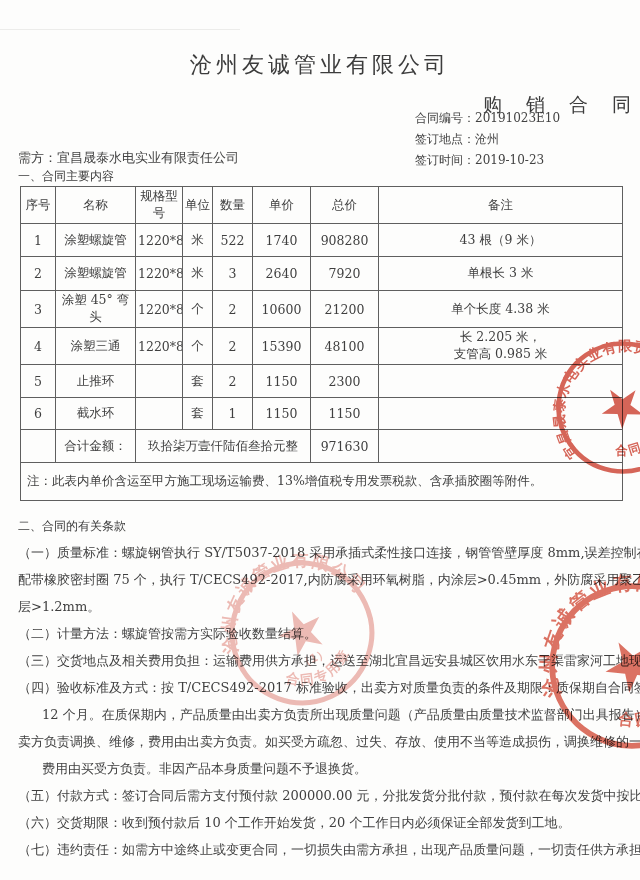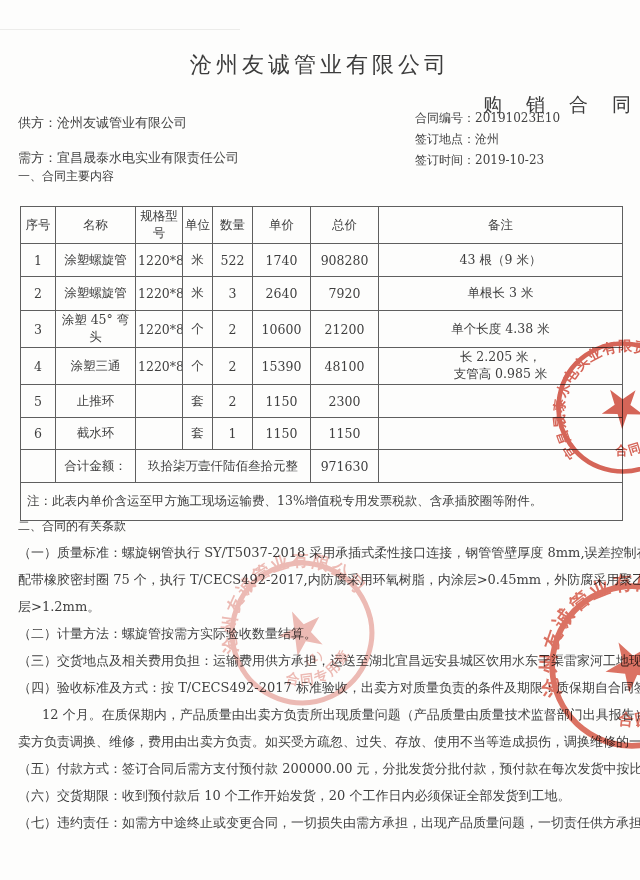--- a/index.html
+++ b/index.html
@@ -18,21 +18,21 @@
   .m-supplier{left:18px;top:114px;}
   .m-buyer{left:18px;top:149px;}
   .meta-right{position:absolute;left:415px;top:108px;font-size:12px;line-height:21px;color:#424242;}
   .meta-right div{white-space:nowrap;}
   .sec-heading{position:absolute;left:18px;font-size:12px;color:#3a3a3a;white-space:nowrap;}
   .h1{top:168px;}
   .h2{top:518px;}
   table.main{
     position:absolute;left:20px;top:186px;width:602px;
     border-collapse:collapse;table-layout:fixed;
-    font-size:12.5px;color:#3f3f3f;margin-top:20px;
+    font-size:12.5px;color:#3f3f3f;
   }
   table.main td{
     border:1px solid #5f5f5f;text-align:center;vertical-align:middle;
     padding:1px 2px;overflow:hidden;
   }
   table.main .remark{white-space:pre-line;line-height:1.35;}
   table.main .note-cell{text-align:left;padding:8px 6px;font-size:12.5px;}
   .attachment{position:absolute;left:18px;top:495px;font-size:13px;white-space:nowrap;color:#3f3f3f;}
   .clauses{position:absolute;left:18px;top:539px;width:606px;font-size:13px;color:#3f3f3f;}
   .clause{height:27px;line-height:27px;white-space:nowrap;}
@@ -45,21 +45,20 @@
 </style>
 </head>
 <body>
 
 <div class="page">
   <div class="scan-edge"></div>
 
   <div class="title-company">沧州友诚管业有限公司</div>
   <div class="title-doc">购 销 合 同</div>
 
-  <div class="meta-line m-supplier">供方：沧州友诚管业有限公司</div>
   <div class="meta-line m-buyer">需方：宜昌晟泰水电实业有限责任公司</div>
 
   <div class="meta-right">
     <div>合同编号：20191023E10</div>
     <div>签订地点：沧州</div>
     <div>签订时间：2019-10-23</div>
   </div>
 
   <div class="sec-heading h1">一、合同主要内容</div>
 
@@ -164,20 +163,21 @@
 
   <div class="clauses">
     <div class="clause">（一）质量标准：螺旋钢管执行 SY/T5037-2018 采用承插式柔性接口连接，钢管管壁厚度 8mm,误差控制在 2%以内，</div>
     <div class="clause">配带橡胶密封圈 75 个，执行 T/CECS492-2017,内防腐采用环氧树脂，内涂层&gt;0.45mm，外防腐采用聚乙烯，外涂</div>
     <div class="clause">层&gt;1.2mm。</div>
     <div class="clause">（二）计量方法：螺旋管按需方实际验收数量结算。</div>
     <div class="clause">（三）交货地点及相关费用负担：运输费用供方承担，运送至湖北宜昌远安县城区饮用水东干渠雷家河工地现场。</div>
     <div class="clause">（四）验收标准及方式：按 T/CECS492-2017 标准验收，出卖方对质量负责的条件及期限：质保期自合同签订之日起</div>
     <div class="clause indent">12 个月。在质保期内，产品质量由出卖方负责所出现质量问题（产品质量由质量技术监督部门出具报告），出</div>
     <div class="clause">卖方负责调换、维修，费用由出卖方负责。如买受方疏忽、过失、存放、使用不当等造成损伤，调换维修的一</div>
+    <div class="clause indent">费用由买受方负责。非因产品本身质量问题不予退换货。</div>
     <div class="clause">（五）付款方式：签订合同后需方支付预付款 200000.00 元，分批发货分批付款，预付款在每次发货中按比例扣回。</div>
     <div class="clause">（六）交货期限：收到预付款后 10 个工作开始发货，20 个工作日内必须保证全部发货到工地。</div>
     <div class="clause">（七）违约责任：如需方中途终止或变更合同，一切损失由需方承担，出现产品质量问题，一切责任供方承担。</div>
   </div>
 
   <svg class="seal seal-a" viewBox="0 0 160 160" xmlns="http://www.w3.org/2000/svg" xmlns:xlink="http://www.w3.org/1999/xlink">
     <defs>
       <path id="sa-top" d="M 22,106 A 61,61 0 1 1 138,106"></path>
       <path id="sa-bot" d="M 38,97 A 45,45 0 0 0 122,97"></path>
     </defs>

